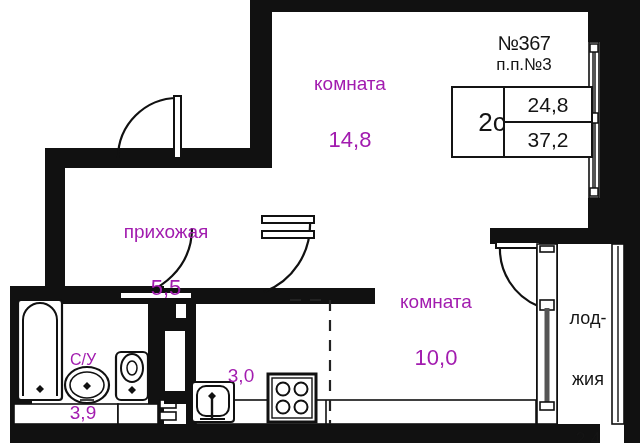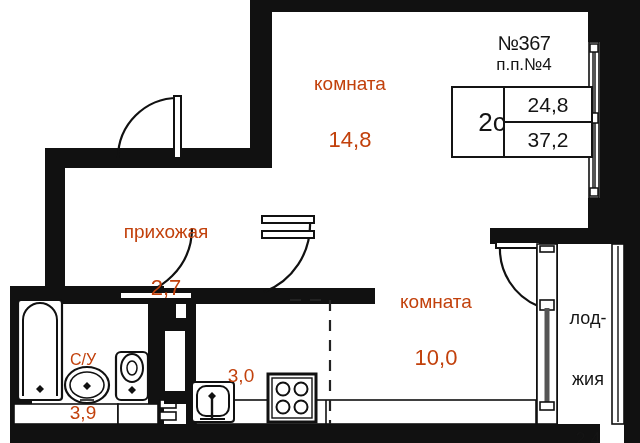--- a/index.html
+++ b/index.html
@@ -7,21 +7,21 @@
   #plan{
     position:relative;
     width:640px;height:443px;
     background:#ffffff;
     overflow:hidden;
   }
   svg#fp{position:absolute;left:0;top:0;width:640px;height:443px;}
   .lbl{
     position:absolute;
     text-align:center;
-    color:#c2410c;
+    color:#a21caf;
     font-family:"Liberation Sans", sans-serif;
     line-height:1.06;
     white-space:pre;
     letter-spacing:0px;
   }
   .lbl .nm{display:block;font-size:19px;font-weight:400;}
   .lbl .ar{display:block;font-size:22px;font-weight:400;}
   .lbl-small .nm{font-size:16px;}
   .lbl-small .ar{font-size:19px;}
   .lbl-lodzh{font-size:18px;line-height:1.12;}
@@ -226,21 +226,21 @@
     </g>
   </svg>
 
   <div class="lbl" style="left:262px;top:40px;width:176px;">
     <span class="nm">комната</span>
     <span class="ar">14,8</span>
   </div>
 
   <div class="lbl" style="left:78px;top:188px;width:176px;">
     <span class="nm">прихожая</span>
-    <span class="ar">2,7</span>
+    <span class="ar">5,5</span>
   </div>
 
   <div class="lbl" style="left:348px;top:258px;width:176px;">
     <span class="nm">комната</span>
     <span class="ar">10,0</span>
   </div>
 
   <div class="lbl lbl-small" style="left:42px;top:318px;width:82px;">
     <span class="nm">С/У</span>
     <span class="ar">3,9</span>
@@ -252,21 +252,21 @@
 
   <div class="lbl lbl-lodzh" style="left:560px;top:268px;width:56px;color:#141414;text-align:center;">
     <span>лод-</span>
     <span>жия</span>
     <span>2,4</span>
     
   </div>
 
   <div id="infobox">
     <div class="flat-no">№367</div>
-    <div class="sec-no">п.п.№4</div>
+    <div class="sec-no">п.п.№3</div>
     <div id="areatable">
       <div class="rooms">2с</div>
       <div class="vals">
         <div>24,8</div>
         <div>37,2</div>
       </div>
     </div>
   </div>
 
 </div>

